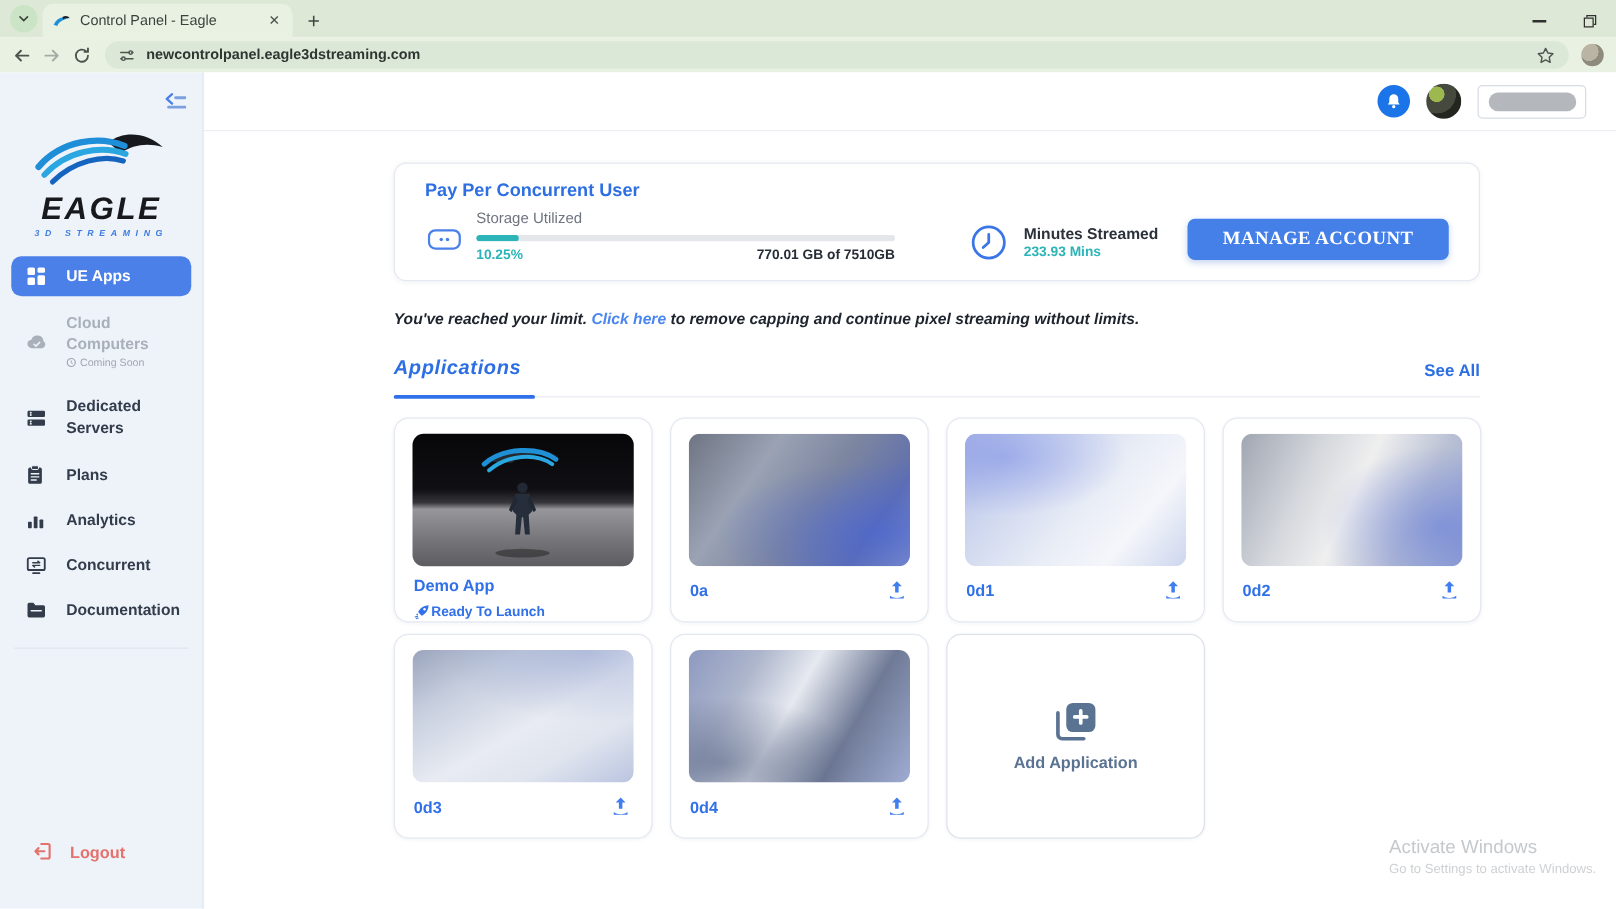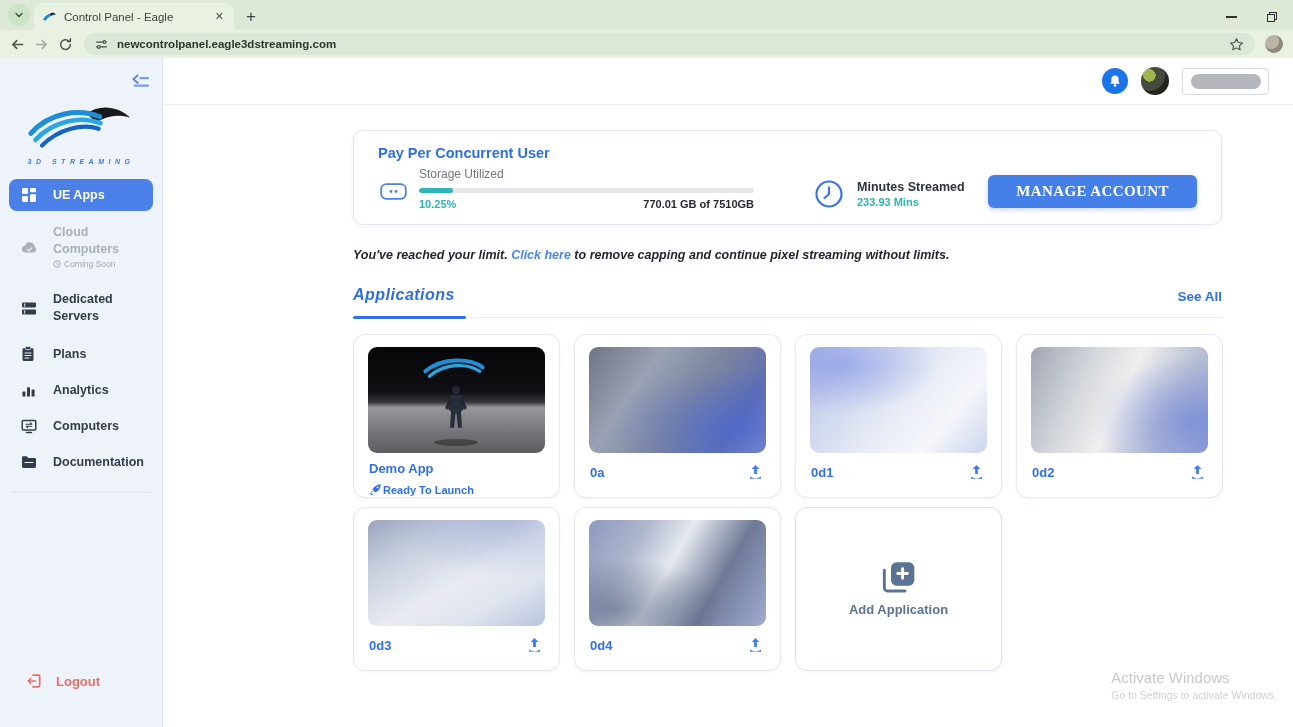--- a/index.html
+++ b/index.html
@@ -55,21 +55,21 @@
     justify-content:flex-end; gap:13px; padding-right:24px; }
   .bell-btn { width:26px; height:26px; border-radius:50%; background:#1b74e8; display:flex;
     align-items:center; justify-content:center; cursor:pointer; }
   .avatar { width:28px; height:28px; border-radius:50%;
     background:radial-gradient(circle at 30% 30%, #9db84e 0 22%, #46493e 23% 55%, #23261f 56%),
                radial-gradient(circle at 70% 60%, #7b9440 0 18%, #2c2f27 19%); cursor:pointer; }
   .account-pill { width:87px; height:27px; background:#fff; border:1px solid #d7dbe3; border-radius:4px;
     display:flex; align-items:center; justify-content:center; cursor:pointer; }
   .account-pill .ph { width:70px; height:15px; border-radius:8px; background:#b4b7bc; }
 
-  .content { position:absolute; left:152px; top:72px; width:869px;margin-left:38px; }
+  .content { position:absolute; left:152px; top:72px; width:869px; }
 
   
   .billing-card { background:#fff; border:1px solid #e4e8f0; border-radius:10px;
     box-shadow:0 1px 4px rgba(25,45,90,.05); padding:14px 24px 18px; height:95px; }
   .billing-title { font-size:14.5px; font-weight:bold; color:#2d6fe3; }
   .billing-row { display:flex; align-items:flex-start; margin-top:6px; }
   .storage-icon-wrap { margin:16px 12px 0 2px; }
   .storage-col { width:335px; }
   .storage-label { font-size:12px; color:#6e7580; }
   .bar-track { margin-top:7px; height:5px; background:#e4e6ea; border-radius:3px; overflow:hidden; }
@@ -195,20 +195,21 @@
         </svg>
       </span>
 
       <div class="logo">
         <svg width="112" height="52" viewBox="0 0 120 56">
           <path d="M66 15 C 80 4, 100 7, 113 19 C 100 15, 87 17, 77 24 Z" fill="#17191d"></path>
           <path d="M6 36 C 26 13, 58 9, 80 18" fill="none" stroke="#1e8ed8" stroke-width="5.5" stroke-linecap="round"></path>
           <path d="M11 43 C 30 22, 60 17, 81 25" fill="none" stroke="#2aa6e0" stroke-width="5" stroke-linecap="round"></path>
           <path d="M18 49 C 36 31, 62 25, 79 31" fill="none" stroke="#1565c0" stroke-width="4.5" stroke-linecap="round"></path>
         </svg>
+        <div class="logo-name">EAGLE</div>
         <div class="logo-sub">3D STREAMING</div>
       </div>
 
       <nav class="nav">
         <div class="nav-item active">
           <span class="ni-icon">
             <svg width="16" height="16" viewBox="0 0 16 16" fill="currentColor">
                 <rect x="1" y="1" width="6" height="6" rx="1.2"></rect>
                 <rect x="9" y="1" width="6" height="4.2" rx="1.2"></rect>
                 <rect x="1" y="9" width="6" height="6" rx="1.2"></rect>
@@ -274,21 +275,21 @@
         </div>
 
         <div class="nav-item">
           <span class="ni-icon">
             <svg width="16" height="15" viewBox="0 0 16 15" fill="none" stroke="currentColor">
                 <rect x="1.2" y="1.5" width="13.6" height="9.5" rx="1.3" stroke-width="1.5"></rect>
                 <path d="M5.2 5.2h5.6M10.8 5.2 9.3 3.9M10.8 7.3H5.2M5.2 7.3l1.5 1.3" stroke-width="1.1" stroke-linecap="round" stroke-linejoin="round"></path>
                 <path d="M5.5 13.5h5" stroke-width="1.5" stroke-linecap="round"></path>
               </svg>
           </span>
-          <span>Computers</span>
+          <span>Concurrent</span>
         </div>
 
         <div class="nav-item">
           <span class="ni-icon">
             <svg width="16" height="14" viewBox="0 0 16 14" fill="currentColor">
                 <path d="M1 2.5A1.3 1.3 0 0 1 2.3 1.2h3.4l1.6 1.9h6.4A1.3 1.3 0 0 1 15 4.4v7.2a1.3 1.3 0 0 1-1.3 1.3H2.3A1.3 1.3 0 0 1 1 11.6z"></path>
                 <path d="M4 7.5h8" stroke="#eef3fa" stroke-width="1.2" stroke-linecap="round"></path>
               </svg>
           </span>
           <span>Documentation</span>

